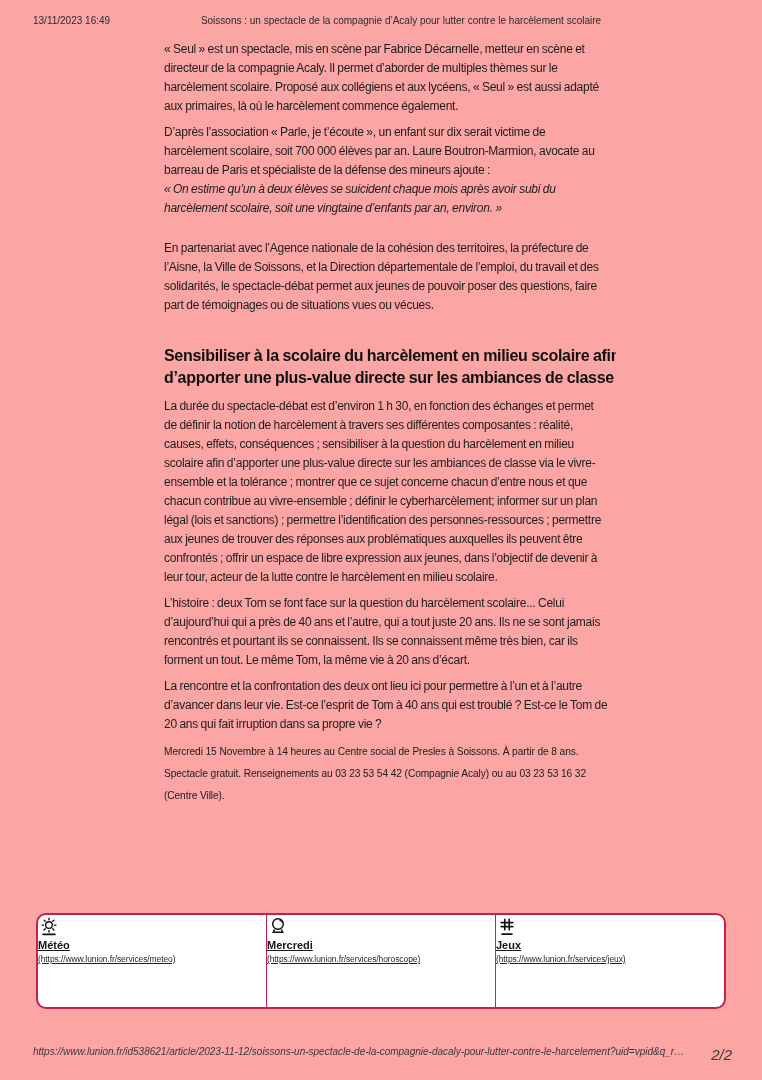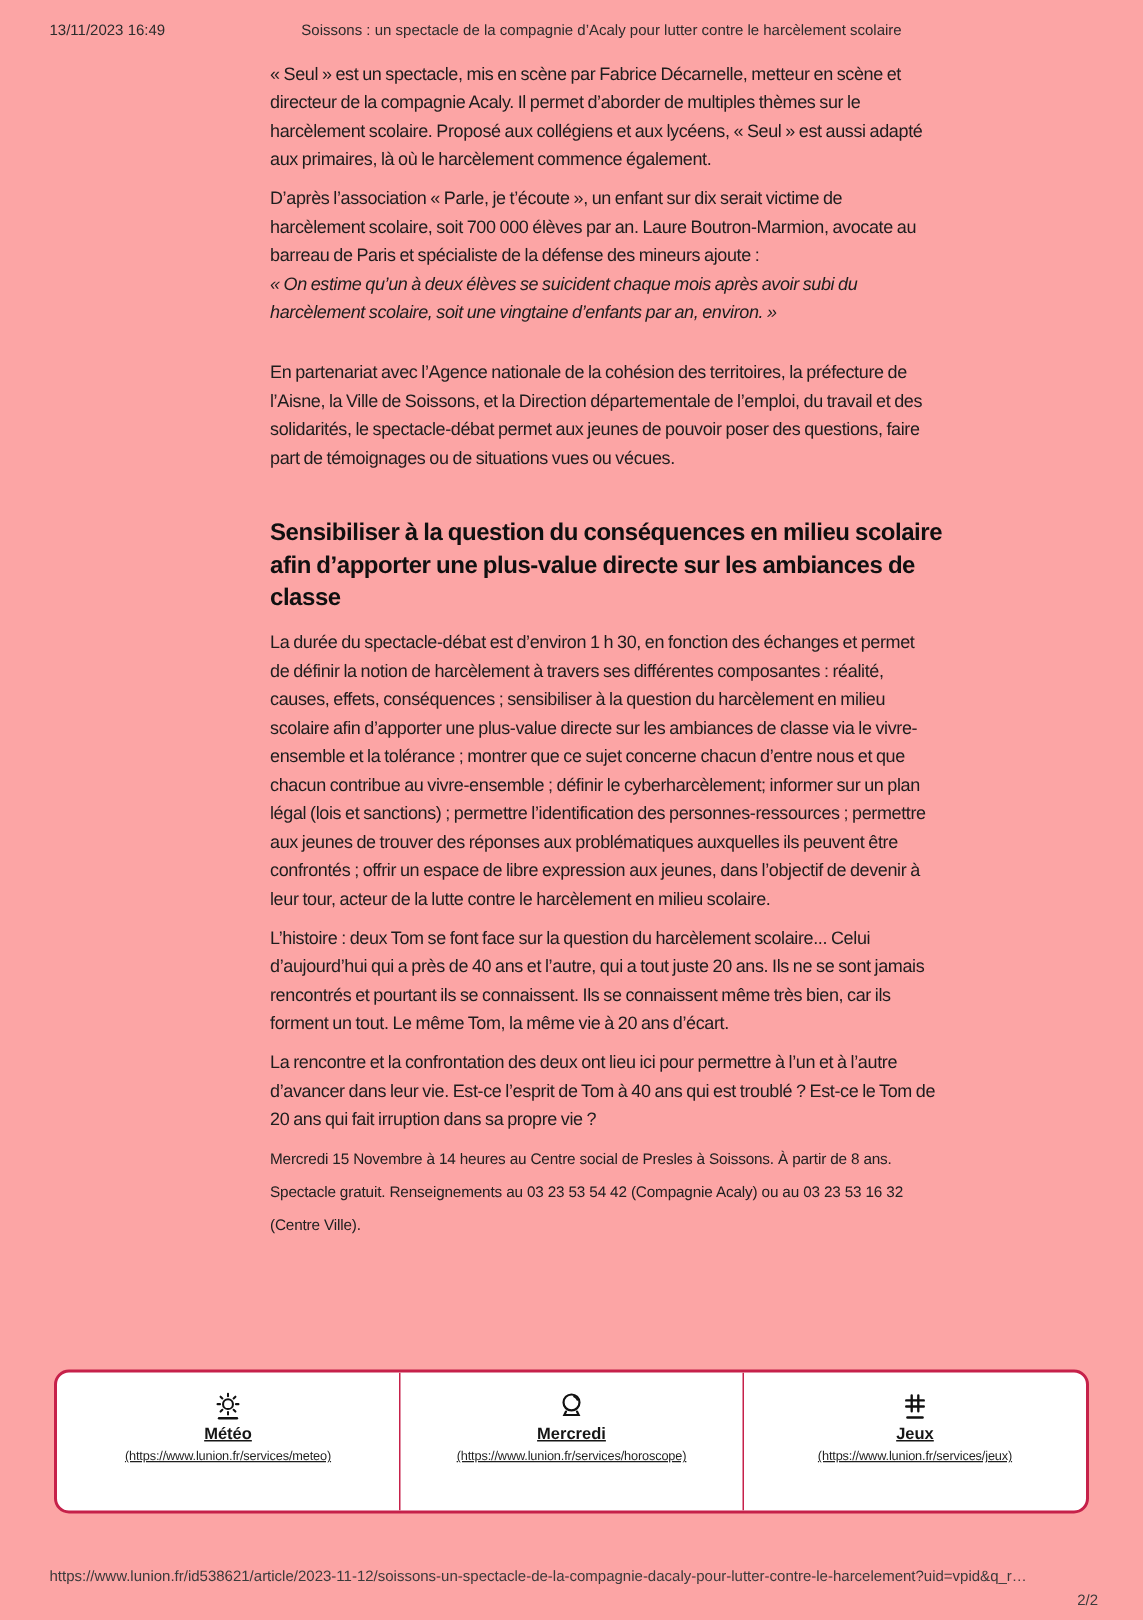--- a/index.html
+++ b/index.html
@@ -18,21 +18,21 @@
   .print-datetime {
     position: absolute; left: 33px; top: 0;
     font-size: 10px; color: #2b2b2b; white-space: nowrap;
   }
   .print-title {
     position: absolute; left: 80px; right: 40px; top: 0;
     text-align: center; font-size: 10px; color: #2b2b2b; white-space: nowrap;
   }
   
   .content {
-    position: absolute; left: 180px; top: 40px; width: 452px; height: 868px;
+    position: absolute; left: 164px; top: 40px; width: 452px; height: 868px;
     overflow: hidden;
   }
   .para {
     width: 444px;
     font-size: 12px; line-height: 19px;
     letter-spacing: -0.25px; word-spacing: -0.5px;
     color: #1d1d1d;
     margin-bottom: 7px;
   }
   .para.no-gap { margin-bottom: 0; }
@@ -55,63 +55,63 @@
     letter-spacing: -0.1px; white-space: nowrap;
   }
   
   .services-bar {
     position: absolute; left: 36px; top: 913px; width: 690px; height: 96px;
     border: 2px solid #c6214a; border-radius: 10px;
     display: flex; align-items: stretch; background: #fff;
     overflow: hidden;
   }
   .service-cell {
-    flex: 1 1 0; display: flex; flex-direction: column; align-items: center;
-    padding-top: 11px; overflow: hidden; cursor: pointer;
+    flex: 1 1 0; display: flex; flex-direction: column; align-items: flex-start;
+    overflow: hidden; cursor: pointer;
   }
   .service-cell + .service-cell { border-left: 1.5px solid #c6214a; }
   .service-icon { width: 22px; height: 22px; display: block; }
   .service-label {
     margin-top: 2px;
     font-size: 11px; font-weight: 600; color: #161616;
     text-decoration: underline; white-space: nowrap;
   }
   .service-url {
     margin-top: 3px;
     font-size: 8.5px; color: #1f1f1f; letter-spacing: -0.1px;
     text-decoration: underline; white-space: nowrap; max-width: 168px;
     overflow: hidden;
   }
   
-  .print-footer { position: absolute; left: 0; right: 0; top: 1046px; height: 14px; }
+  .print-footer { position: absolute; left: 0; right: 0; top: 1046px; height: 14px; font-style: italic; }
   .footer-url {
     position: absolute; left: 33px; top: 0; max-width: 660px;
     font-size: 10px; color: #3a3a3a; white-space: nowrap; overflow: hidden;
   }
   .footer-page {
-    position: absolute; right: 30px; top: 16px;
-    font-size: 10px; color: #3a3a3a;
+    position: absolute; right: 30px; top: 0;
+    font-size: 15px; color: #3a3a3a;
   }
 </style>
 </head>
 <body>
 
 <div class="page">
 
   <div class="print-header">
     <div class="print-datetime">13/11/2023 16:49</div>
     <div class="print-title">Soissons : un spectacle de la compagnie d’Acaly pour lutter contre le harcèlement scolaire</div>
   </div>
 
   <div class="content">
     <div class="para">« Seul » est un spectacle, mis en scène par Fabrice Décarnelle, metteur en scène et directeur de la compagnie Acaly. Il permet d’aborder de multiples thèmes sur le harcèlement scolaire. Proposé aux collégiens et aux lycéens, « Seul » est aussi adapté aux primaires, là où le harcèlement commence également.</div>
     <div class="para no-gap">D’après l’association « Parle, je t’écoute », un enfant sur dix serait victime de harcèlement scolaire, soit 700 000 élèves par an. Laure Boutron-Marmion, avocate au barreau de Paris et spécialiste de la défense des mineurs ajoute :</div>
     <div class="pull-quote">« On estime qu’un à deux élèves se suicident chaque mois après avoir subi du harcèlement scolaire, soit une vingtaine d’enfants par an, environ. »</div>
     <div class="para">En partenariat avec l’Agence nationale de la cohésion des territoires, la préfecture de l’Aisne, la Ville de Soissons, et la Direction départementale de l’emploi, du travail et des solidarités, le spectacle-débat permet aux jeunes de pouvoir poser des questions, faire part de témoignages ou de situations vues ou vécues.</div>
-    <h2 class="section-heading">Sensibiliser à la question du conséquences en milieu scolaire afin d’apporter une plus-value directe sur les ambiances de classe</h2>
+    <h2 class="section-heading">Sensibiliser à la scolaire du harcèlement en milieu scolaire afin d’apporter une plus-value directe sur les ambiances de classe</h2>
     <div class="para">La durée du spectacle-débat est d’environ 1 h 30, en fonction des échanges et permet de définir la notion de harcèlement à travers ses différentes composantes : réalité, causes, effets, conséquences ; sensibiliser à la question du harcèlement en milieu scolaire afin d’apporter une plus-value directe sur les ambiances de classe via le vivre-ensemble et la tolérance ; montrer que ce sujet concerne chacun d’entre nous et que chacun contribue au vivre-ensemble ; définir le cyberharcèlement; informer sur un plan légal (lois et sanctions) ; permettre l’identification des personnes-ressources ; permettre aux jeunes de trouver des réponses aux problématiques auxquelles ils peuvent être confrontés ; offrir un espace de libre expression aux jeunes, dans l’objectif de devenir à leur tour, acteur de la lutte contre le harcèlement en milieu scolaire.</div>
     <div class="para">L’histoire : deux Tom se font face sur la question du harcèlement scolaire... Celui d’aujourd’hui qui a près de 40 ans et l’autre, qui a tout juste 20 ans. Ils ne se sont jamais rencontrés et pourtant ils se connaissent. Ils se connaissent même très bien, car ils forment un tout. Le même Tom, la même vie à 20 ans d’écart.</div>
     <div class="para">La rencontre et la confrontation des deux ont lieu ici pour permettre à l’un et à l’autre d’avancer dans leur vie. Est-ce l’esprit de Tom à 40 ans qui est troublé ? Est-ce le Tom de 20 ans qui fait irruption dans sa propre vie ?</div>
     <div class="footnote">
       <div class="footnote-line">Mercredi 15 Novembre à 14 heures au Centre social de Presles à Soissons. À partir de 8 ans.</div>
       <div class="footnote-line">Spectacle gratuit. Renseignements au 03 23 53 54 42 (Compagnie Acaly) ou au 03 23 53 16 32</div>
       <div class="footnote-line">(Centre Ville).</div>
     </div>
   </div>
 

